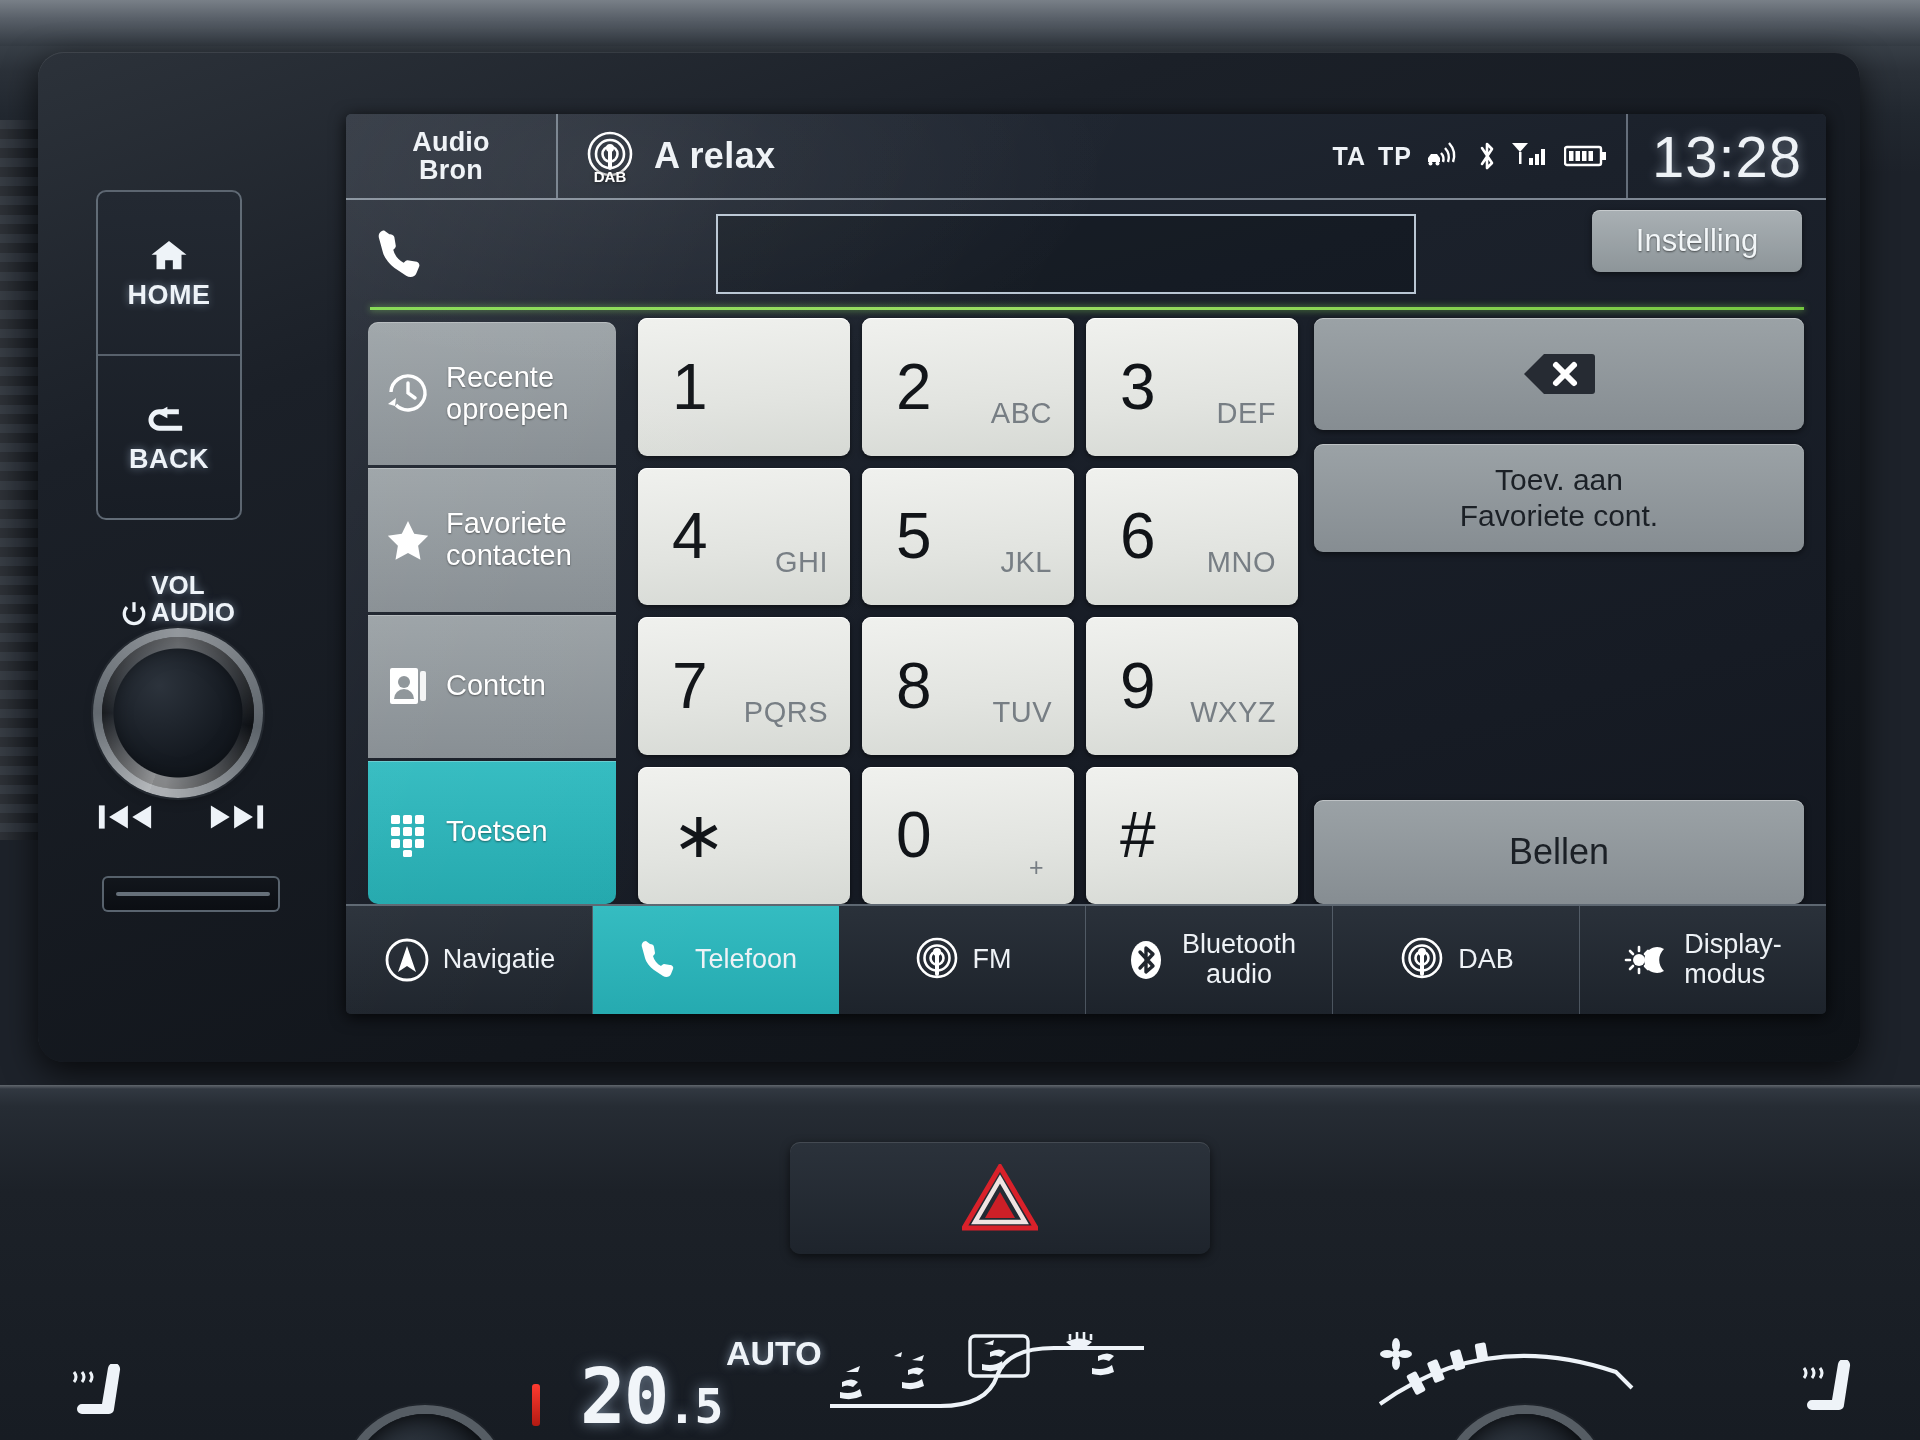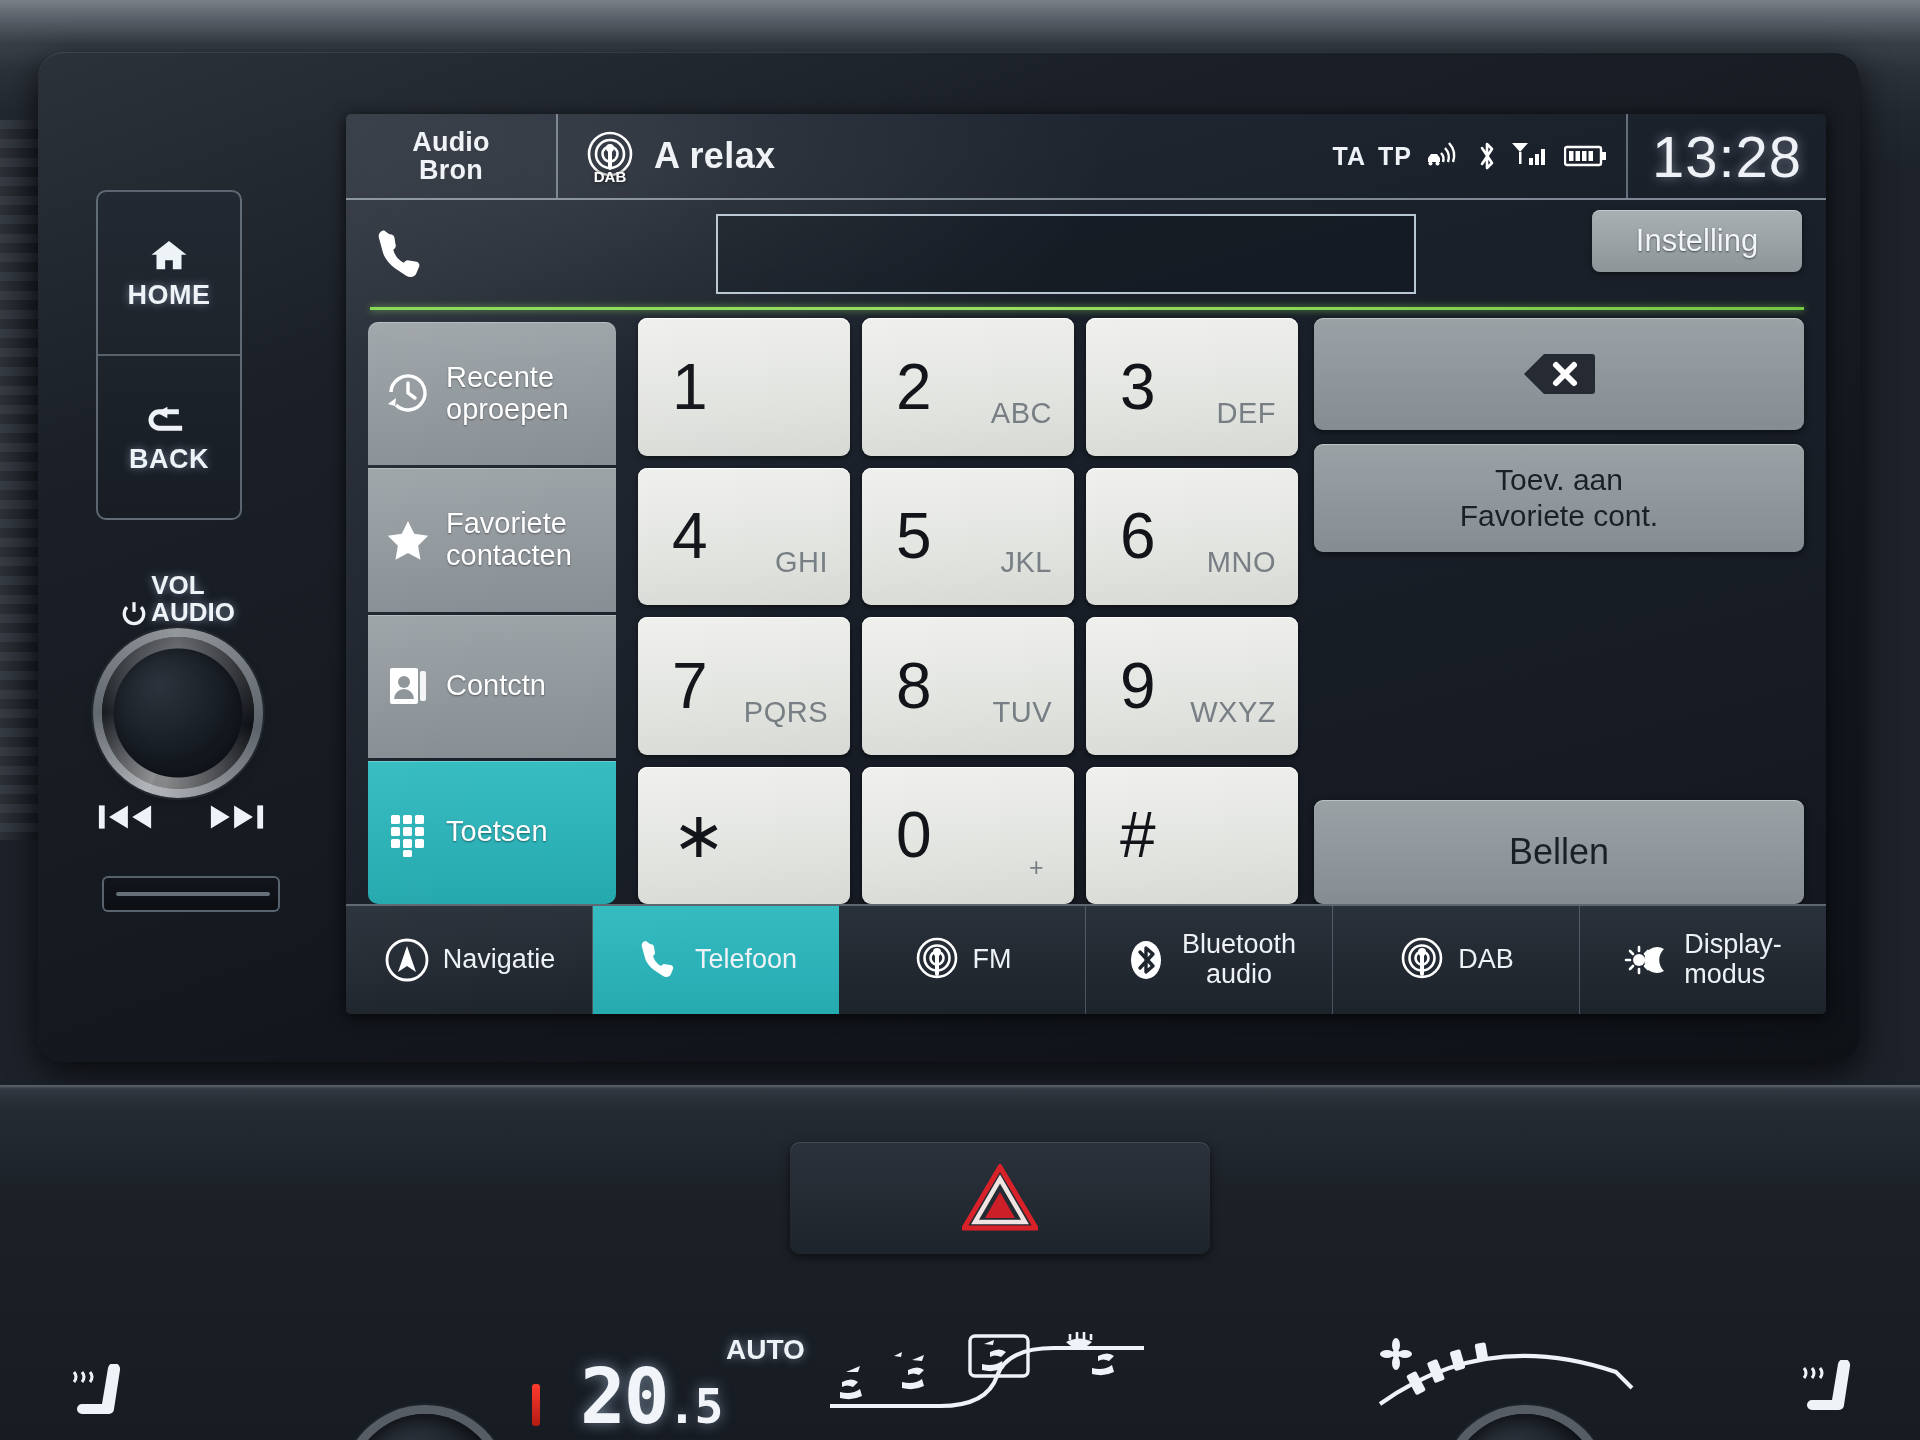--- a/index.html
+++ b/index.html
@@ -289,21 +289,21 @@
   }
   .temp-digits {
     position: absolute; left: 580px; top: 26px;
     font-family: "DejaVu Sans Mono", monospace;
     font-size: 76px; font-weight: 700; color: #f1f5f9; letter-spacing: -2px;
     text-shadow: 0 0 14px rgba(200,225,255,.5);
   }
   .temp-dec { font-size: 48px; }
   .auto-lbl {
     position:absolute; left: 726px; top: 8px;
-    font-size: 28px; font-weight: 700; color: #eef3f8;
+    font-size: 34px; font-weight: 700; color: #eef3f8;
     text-shadow: 0 0 10px rgba(200,225,255,.5);
   }
   .mode-icons {
     position:absolute; left: 822px; top: 4px; width: 330px; height: 90px;
     color: #eef3f8;
   }
   .climate-knob {
     position:absolute; width: 150px; height: 150px; border-radius: 50%;
     background: radial-gradient(circle at 40% 32%, #323a44 0%, #171c23 58%, #0d1116 100%);
     box-shadow: 0 0 0 9px #565d64, 0 0 0 11px #1e232a, inset 0 0 22px rgba(0,0,0,.85);

